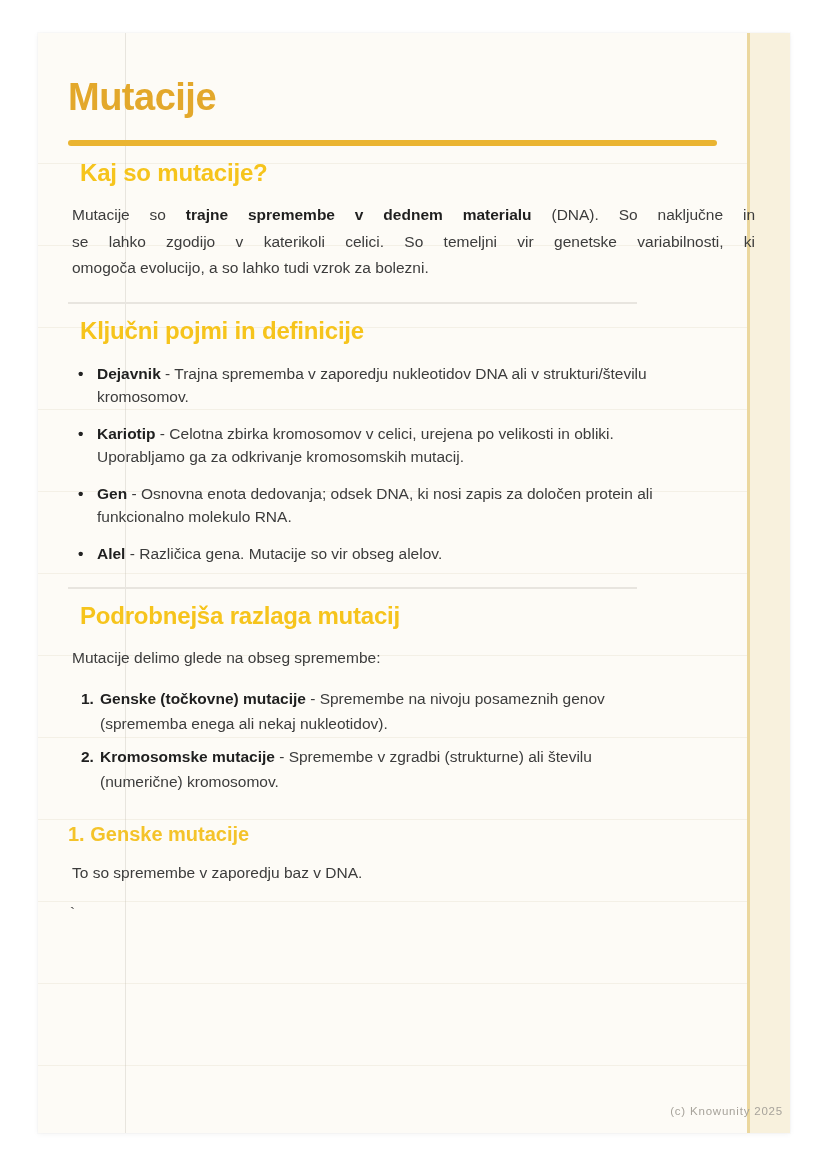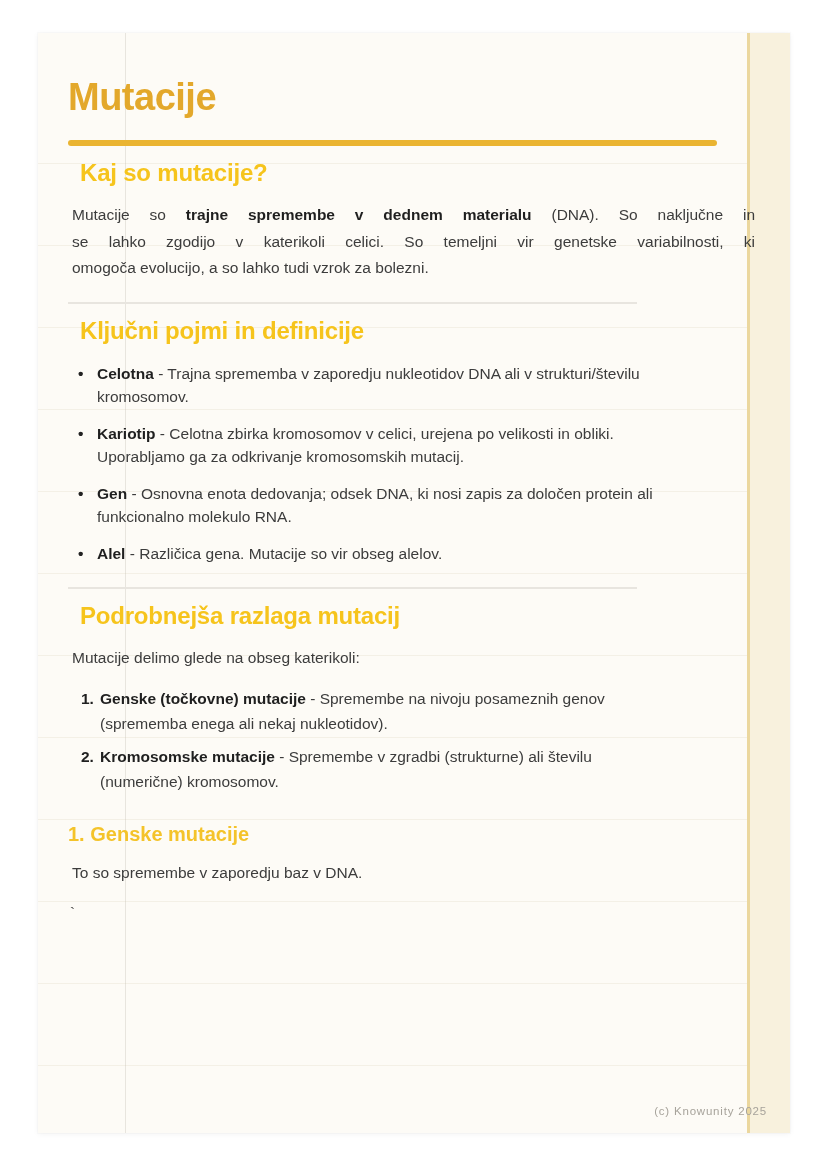--- a/index.html
+++ b/index.html
@@ -102,21 +102,21 @@
     line-height:25px;
     margin-bottom:8px;
   }
   ol.num-list .num{
     position:absolute;left:13px;top:0;
     color:#1f1f1f;font-weight:700;
   }
   p.stray{margin:14px 0 0 2px;line-height:26.5px;color:#444444;}
   .footer{
     position:absolute;
-    right:23px;bottom:16px;
+    right:7px;bottom:16px;
     font-size:11.5px;letter-spacing:0.8px;
     color:#a7a39b;
   }
 </style>
 </head>
 <body>
 
 <div class="page">
   <div class="ruling"></div>
   <div class="margin-line"></div>
@@ -131,30 +131,30 @@
     <p class="para body-text">
       <span class="jline" style="display:block;"><span>Mutacije so </span><b class="term">trajne spremembe v dednem materialu</b><span> (DNA). So naključne in</span></span>
       <span class="jline" style="display:block;">se lahko zgodijo v katerikoli celici. So temeljni vir genetske variabilnosti, ki</span>
       <span style="display:block;">omogoča evolucijo, a so lahko tudi vzrok za bolezni.</span>
     </p>
 
     <div class="divider"></div>
 
     <h2 class="section-heading h2-key">Ključni pojmi in definicije</h2>
     <ul class="bullet-list body-text">
-      <li><b class="term">Celotna</b><span> - </span><span>Trajna sprememba v zaporedju nukleotidov DNA ali v strukturi/številu kromosomov.</span></li>
+      <li><b class="term">Dejavnik</b><span> - </span><span>Trajna sprememba v zaporedju nukleotidov DNA ali v strukturi/številu kromosomov.</span></li>
       <li><b class="term">Kariotip</b><span> - </span><span>Celotna zbirka kromosomov v celici, urejena po velikosti in obliki. Uporabljamo ga za odkrivanje kromosomskih mutacij.</span></li>
       <li><b class="term">Gen</b><span> - </span><span>Osnovna enota dedovanja; odsek DNA, ki nosi zapis za določen protein ali funkcionalno molekulo RNA.</span></li>
       <li><b class="term">Alel</b><span> - </span><span>Različica gena. Mutacije so vir obseg alelov.</span></li>
     </ul>
 
     <div class="divider divider-2"></div>
 
     <h2 class="section-heading h2-detail">Podrobnejša razlaga mutacij</h2>
-    <p class="para body-text">Mutacije delimo glede na obseg katerikoli:</p>
+    <p class="para body-text">Mutacije delimo glede na obseg spremembe:</p>
     <ol class="num-list body-text">
       <li><span class="num">1.</span><b class="term">Genske (točkovne) mutacije</b><span> - </span><span>Spremembe na nivoju posameznih genov (sprememba enega ali nekaj nukleotidov).</span></li>
       <li><span class="num">2.</span><b class="term">Kromosomske mutacije</b><span> - </span><span>Spremembe v zgradbi (strukturne) ali številu (numerične) kromosomov.</span></li>
     </ol>
 
     <h3 class="sub-heading">1. Genske mutacije</h3>
     <p class="para body-text">To so spremembe v zaporedju baz v DNA.</p>
     <p class="stray body-text">`</p>
 
   </div>

